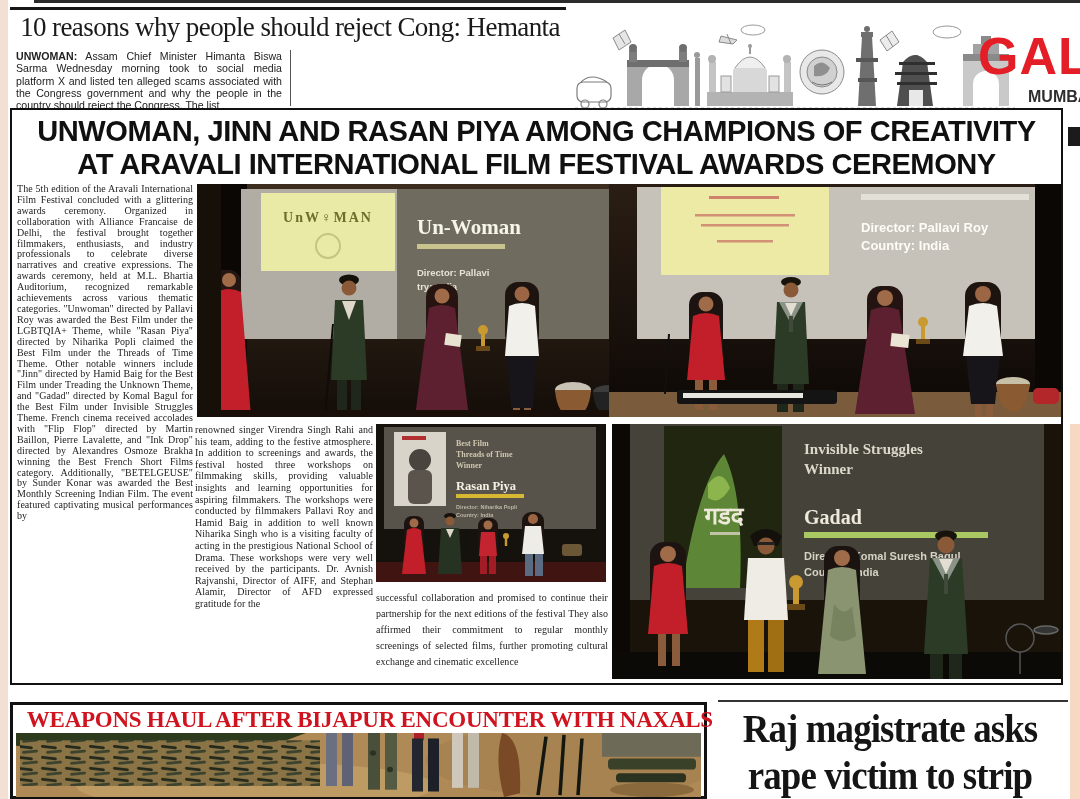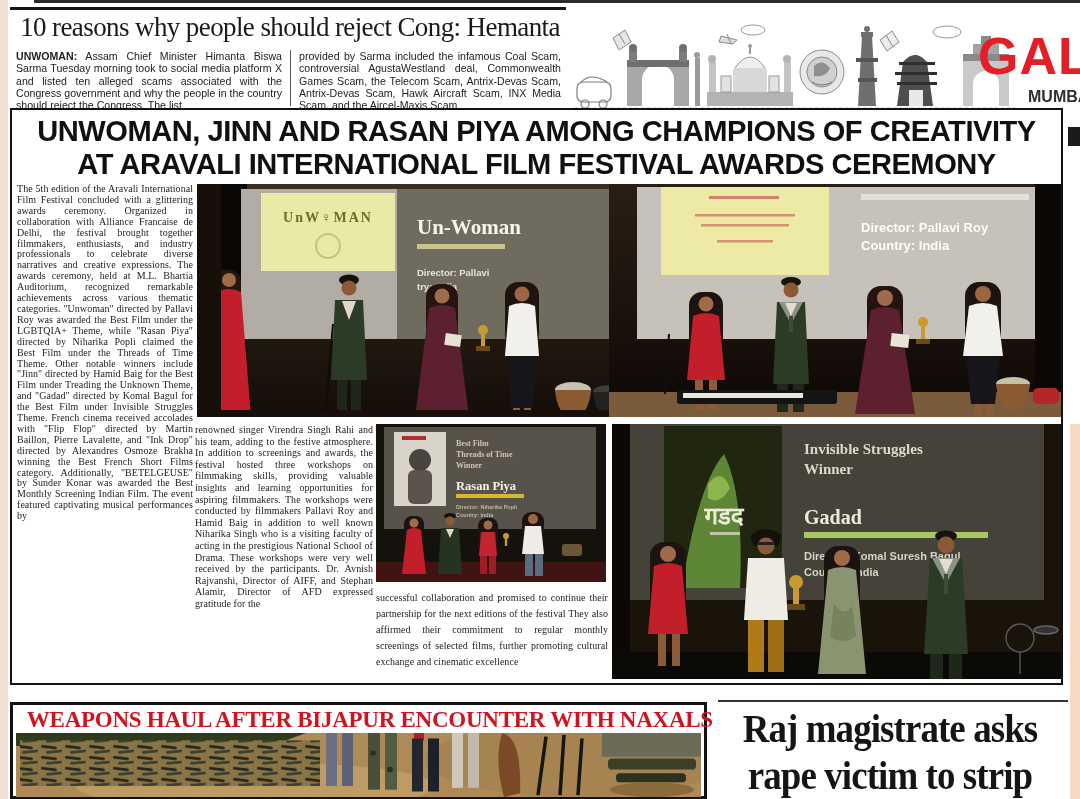--- a/index.html
+++ b/index.html
@@ -77,23 +77,22 @@
 
   <div class="abs bg-left"></div>
   <div class="abs bg-right"></div>
   <div class="abs top-edge"></div>
   <div class="abs tr-box"></div>
 
   <section>
     <div class="abs ts-rule-top"></div>
     <h1 class="abs ts-headline" style="margin:0;font-weight:normal;">10 reasons why people should reject Cong: Hemanta</h1>
     <div class="abs ts-cols">
-      <p class="ts-col" style="margin:0;"><b>UNWOMAN:</b><span> Assam Chief Minister Himanta Biswa Sarma Tuesday morning took to social media platform X and listed ten alleged scams associated with the Congress government and why the people in the country should reject the Congress. The list</span></p>
+      <p class="ts-col" style="margin:0;"><b>UNWOMAN:</b><span> Assam Chief Minister Himanta Biswa Sarma Wednesday morning took to social media platform X and listed ten alleged scams associated with the Congress government and why the people in the country should reject the Congress. The list</span></p>
       <div class="ts-div"></div>
-      <p class="ts-col" style="margin:0;width:262px;">provided by Sarma included the infamous Coal Scam, controversial AgustaWestland deal, Commonwealth Games Scam, the Telecom Scam, Antrix-Devas Scam, Antrix-Devas Scam, Hawk Aircraft Scam, INX Media Scam, and the Aircel-Maxis Scam.</p>
     </div>
     <div class="abs ts-rule-bot"></div>
   </section>
 
   <svg class="abs skyline" viewBox="0 0 440 95">
     <g stroke="#7d7d7d" fill="none" stroke-width="1.2">
       <rect x="2" y="62" width="34" height="20" rx="6"></rect>
       <circle cx="10" cy="84" r="4"></circle>
         <circle cx="28" cy="84" r="4"></circle>
       <path d="M6 62 q10 -10 26 0"></path>

